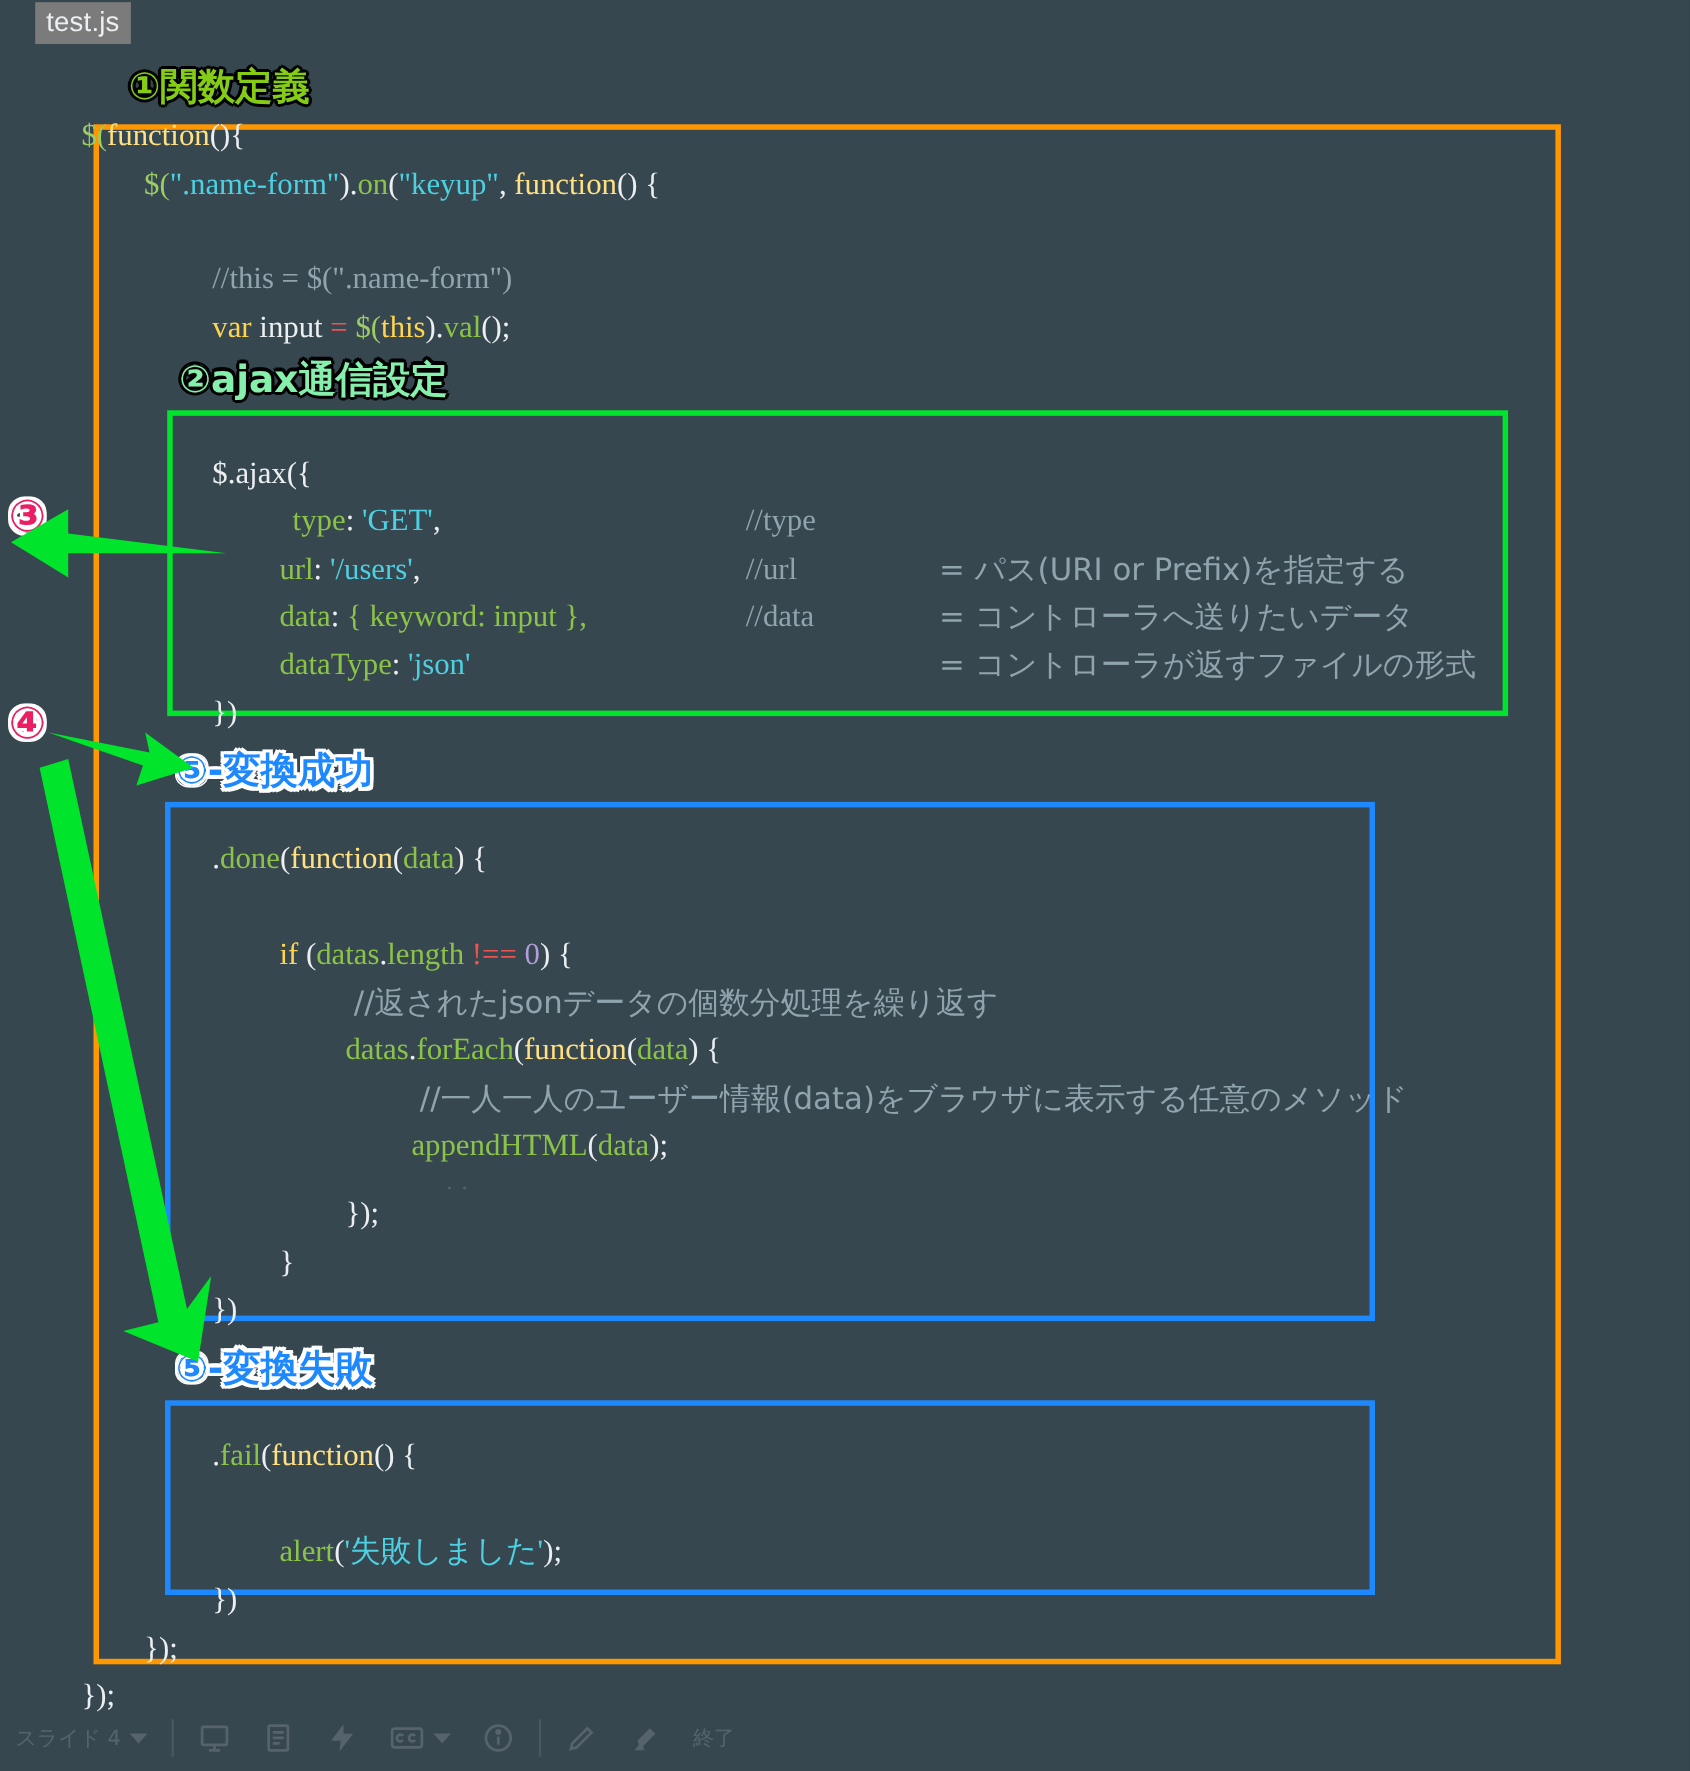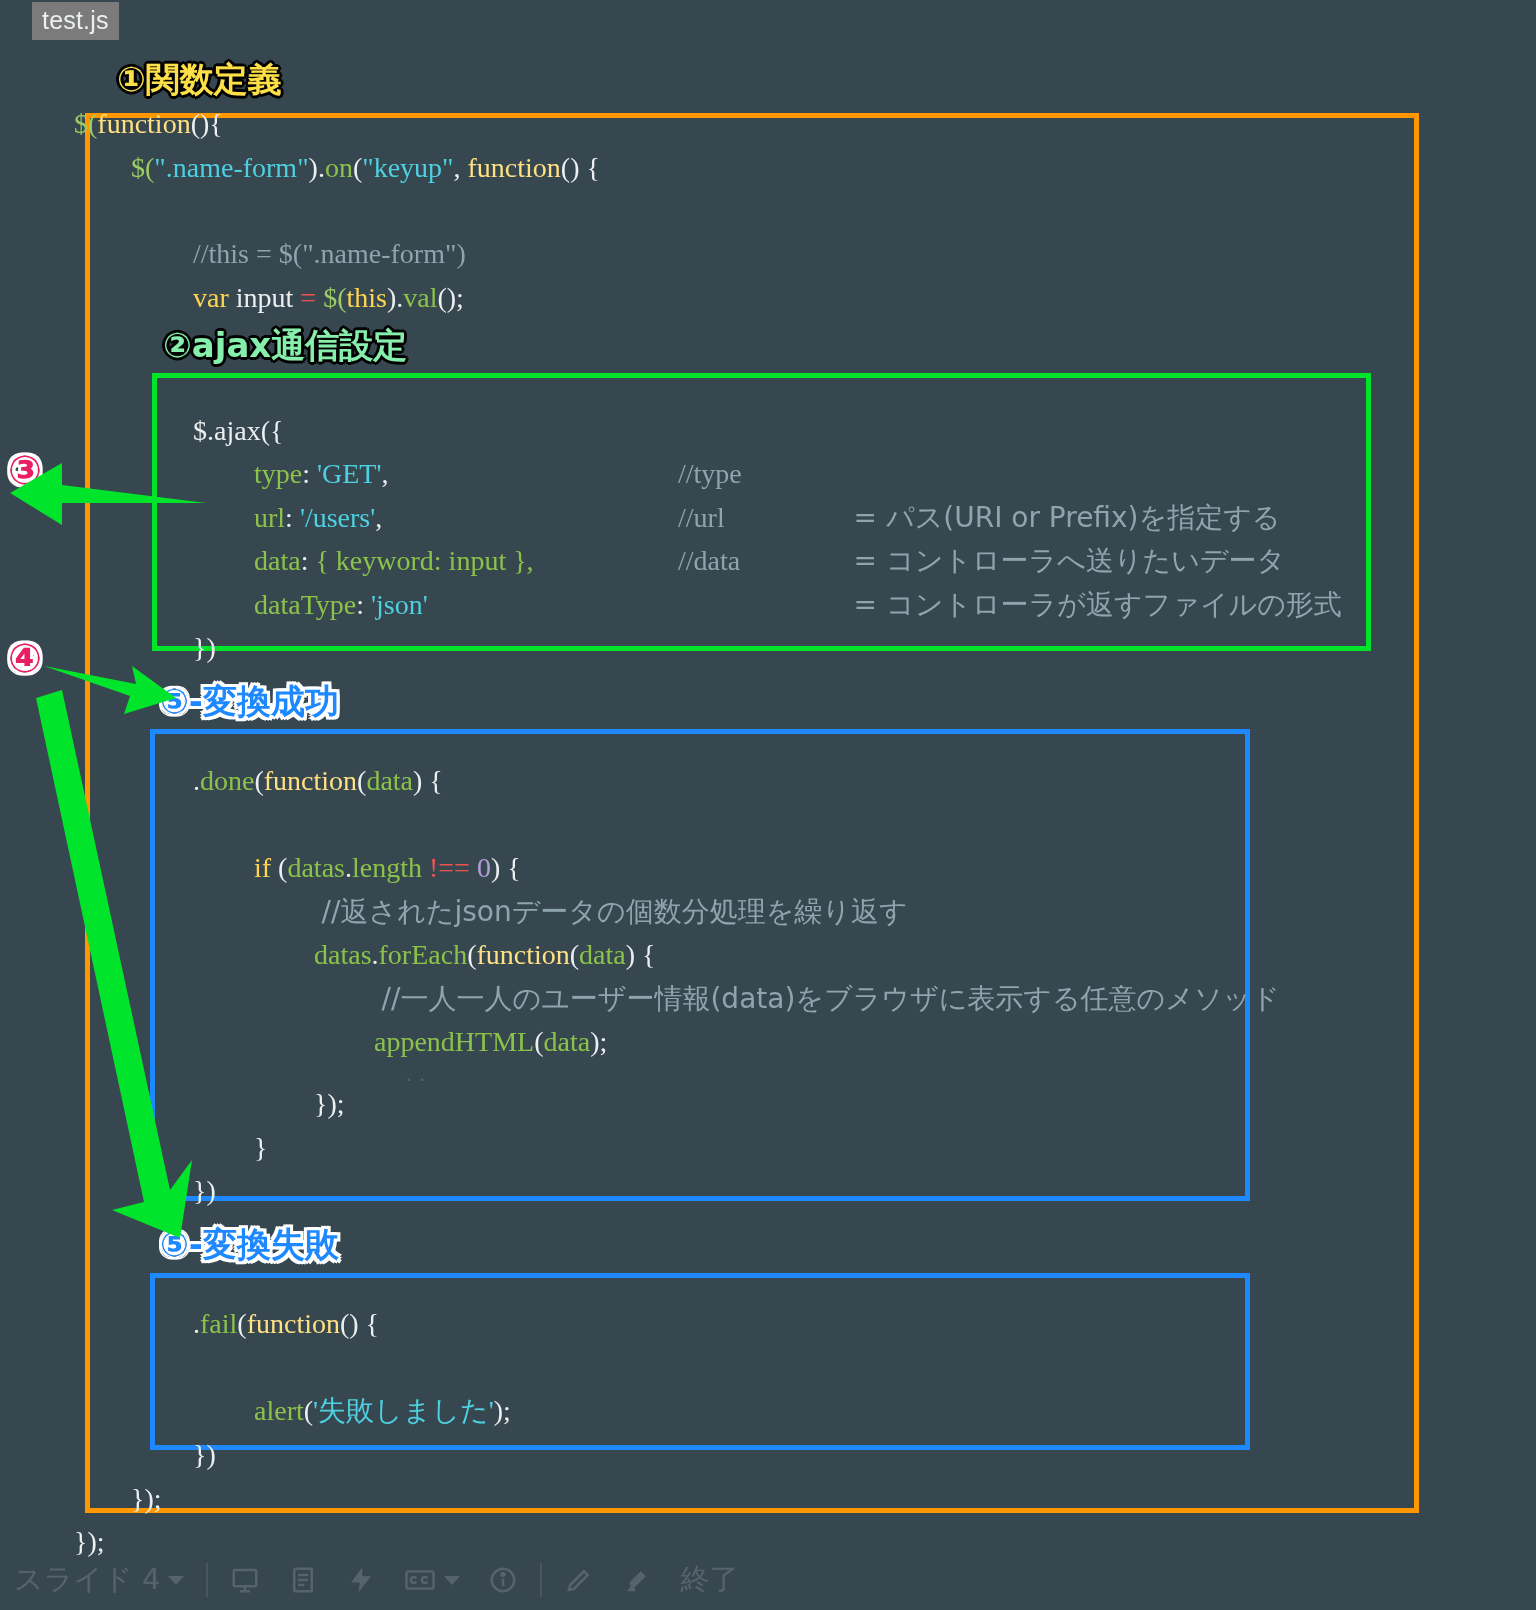--- a/index.html
+++ b/index.html
@@ -51,21 +51,21 @@
   
   .label{
     position:absolute;
     font-family:"DejaVu Sans","Liberation Sans",sans-serif;
     font-weight:bold;
     font-size:34px;
     line-height:34px;
     white-space:nowrap;
   }
   .label-orange{
-    color:#fde047;
+    color:#84cc16;
     text-shadow:
       -2px -2px 0 #000, 2px -2px 0 #000, -2px 2px 0 #000, 2px 2px 0 #000,
       0 -3px 0 #000, 0 3px 0 #000, -3px 0 0 #000, 3px 0 0 #000;
   }
   .label-green{
     color:#86efac;
     text-shadow:
       -2px -2px 0 #000, 2px -2px 0 #000, -2px 2px 0 #000, 2px 2px 0 #000,
       0 -3px 0 #000, 0 3px 0 #000, -3px 0 0 #000, 3px 0 0 #000;
   }
@@ -91,21 +91,21 @@
 
   
   .arrow-svg{position:absolute;pointer-events:none;overflow:visible;}
 
   
   .toolbar{
     position:absolute;left:0;bottom:0;width:1496px;height:60px;
     display:flex;align-items:center;
     opacity:.17;
     font-family:"DejaVu Sans","Liberation Sans",sans-serif;
-    color:#eceff1;font-size:29px;
+    color:#eceff1;font-size:19px;
   }
   .tb-item{display:flex;align-items:center;gap:8px;padding:0 14px;}
   .tb-sep{width:2px;height:34px;background:#cfd8dc;margin:0 8px;opacity:.7;}
   .tb-ico{display:inline-block;}
   .caret{width:0;height:0;border-left:8px solid transparent;border-right:8px solid transparent;border-top:9px solid #eceff1;}
 </style>
 </head>
 <body>
 
 <div id="stage">
@@ -130,21 +130,21 @@
   </div>
 
   <div class="code" style="left:165px;top:256px;">
     <span class="kw-yellow2">var</span><span class="kw-white"> input </span><span class="kw-pink">=</span><span class="kw-green"> $(</span><span class="kw-yellow2">this</span><span class="kw-white">).</span><span class="kw-lgreen">val</span><span class="kw-white">();</span>
   </div>
 
   <div class="code kw-white" style="left:165px;top:389px;">
     <span>$.ajax({</span>
   </div>
 
-  <div class="code" style="left:226px;top:432px;">
+  <div class="code" style="left:238px;top:432px;">
     <span class="kw-lgreen">type</span><span class="kw-white">: </span><span class="kw-cyan">'GET'</span><span class="kw-white">,</span>
   </div>
   <div class="code kw-comment" style="left:650px;top:432px;">
     <span>//type</span>
   </div>
 
   <div class="code" style="left:226px;top:476px;">
     <span class="kw-lgreen">url</span><span class="kw-white">: </span><span class="kw-cyan">'/users'</span><span class="kw-white">,</span>
   </div>
   <div class="code kw-comment" style="left:650px;top:476px;">

